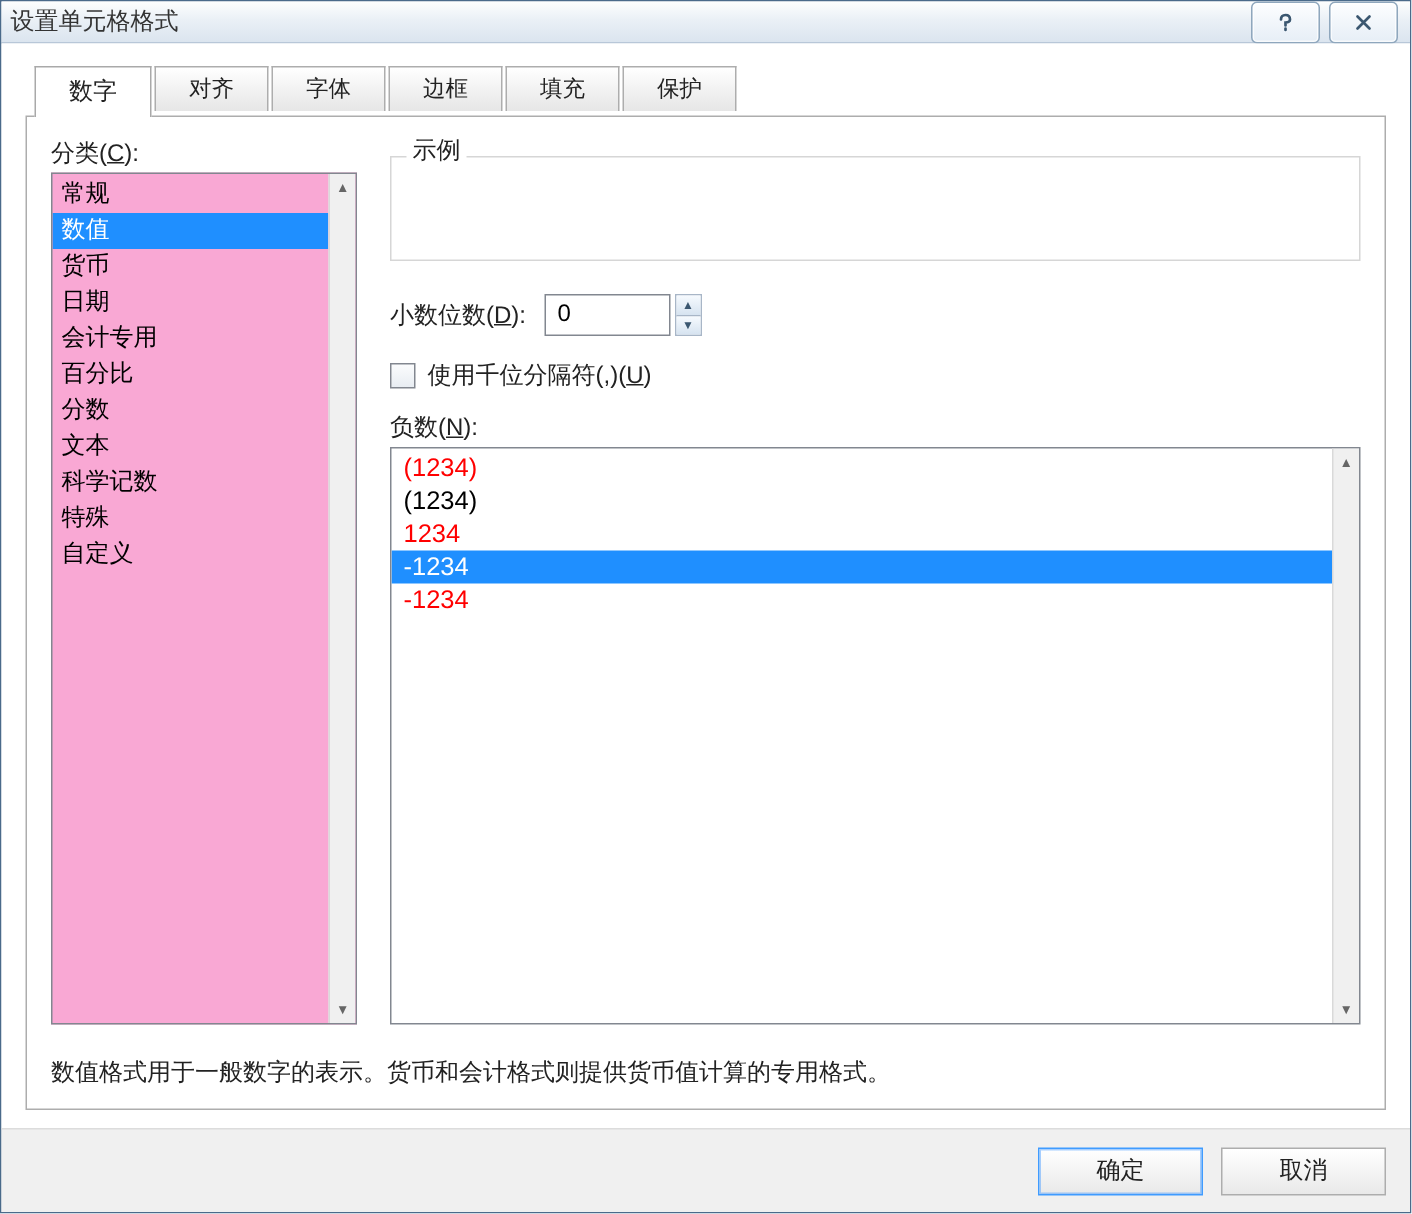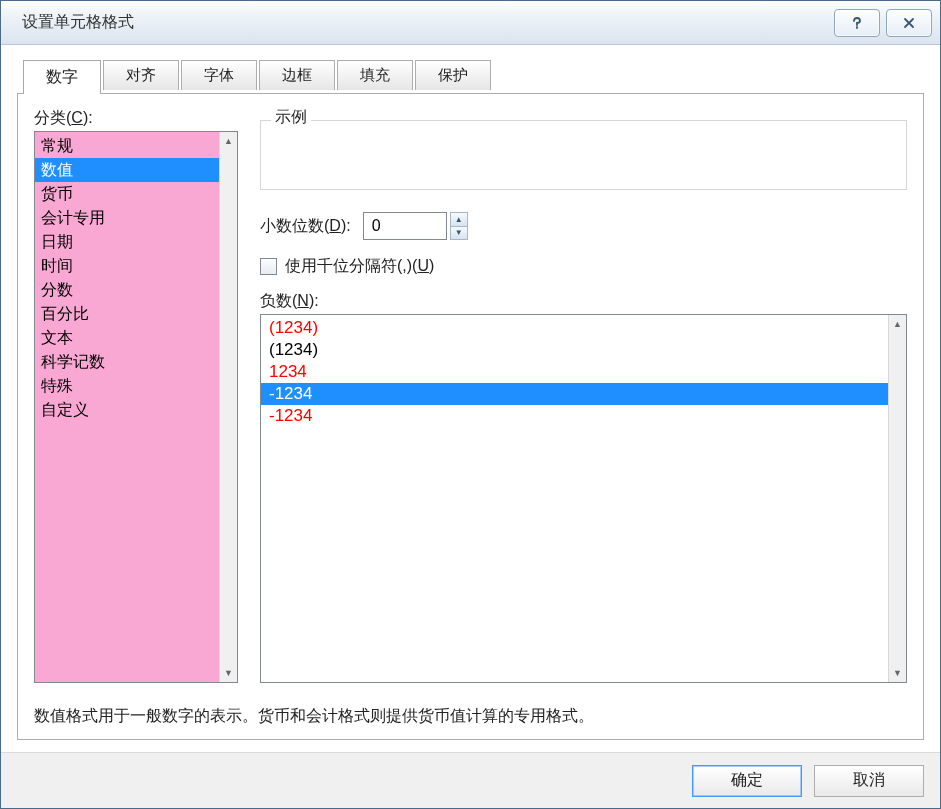--- a/index.html
+++ b/index.html
@@ -13,26 +13,26 @@
     width: 941px;
     height: 809px;
     border: 1px solid #4a6a8a;
     box-sizing: border-box;
     background: #fff;
     display: flex;
     flex-direction: column;
     position: relative;
   }
   .titlebar {
-    height: 44px;
+    height: 28px;
     background: linear-gradient(to bottom, #fdfefe 0%, #eaf0f6 45%, #dbe5ef 100%);
     border-bottom: 1px solid #b8c7d8;
     display: flex;
     align-items: center;
-    padding: 0 8px 0 21px;
+    padding: 0 8px 0 6px;
     box-sizing: border-box;
   }
   .titlebar .title {
     flex: 1;
     color: #333;
     font-size: 16px;
   }
   .tbtn {
     width: 44px;
     height: 26px;
@@ -332,25 +332,24 @@
 
         <div class="left-col">
           <div class="label">
             <span>分类(</span><span class="underline-char">C</span><span>):</span>
           </div>
           <div class="listbox">
             <div class="listbox-inner" id="category-list">
                 <div class="item">常规</div>
                 <div class="item selected">数值</div>
                 <div class="item">货币</div>
+                <div class="item">日期</div>
                 <div class="item">会计专用</div>
-                <div class="item">日期</div>
-                <div class="item">时间</div>
+                <div class="item">百分比</div>
                 <div class="item">分数</div>
-                <div class="item">百分比</div>
                 <div class="item">文本</div>
                 <div class="item">科学记数</div>
                 <div class="item">特殊</div>
                 <div class="item">自定义</div>
               </div>
             <div class="scrollbar">
               <div class="sb-btn">▲</div>
               <div class="sb-track"></div>
               <div class="sb-btn">▼</div>
             </div>

